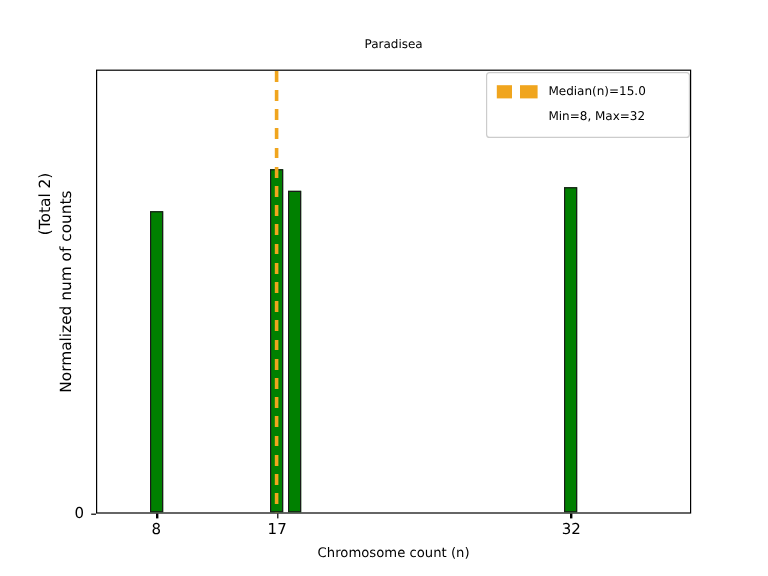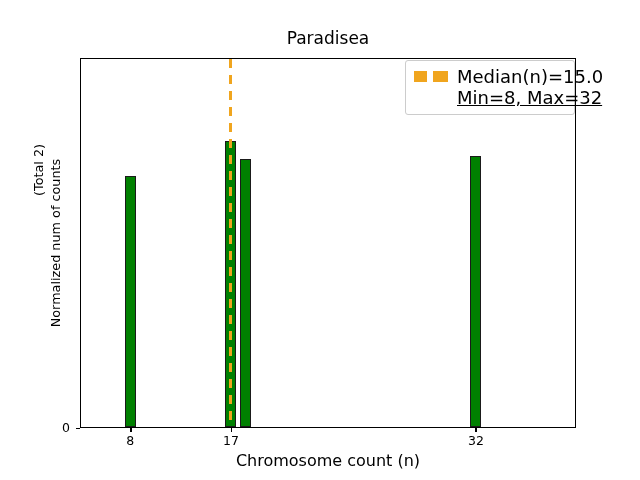--- a/index.html
+++ b/index.html
@@ -20,21 +20,21 @@
     height: 480px;
     background: #ffffff;
   }
   
   #chart-title {
     position: absolute;
     left: 80px;
     top: 28px;
     width: 496px;
     text-align: center;
-    font-size: 17px;
+    font-size: 10px;
     color: #000000;
     line-height: 20px;
     white-space: nowrap;
   }
   
   #plot-frame {
     position: absolute;
     left: 80px;
     top: 58px;
     width: 496px;
@@ -100,21 +100,21 @@
     color: #000000;
     line-height: 14px;
   }
   
   #xlabel {
     position: absolute;
     left: 80px;
     top: 452px;
     width: 496px;
     text-align: center;
-    font-size: 16px;
+    font-size: 11px;
     color: #000000;
     line-height: 17px;
     white-space: nowrap;
   }
   #ylabel-wrap {
     position: absolute;
     left: 0px;
     top: 58px;
     width: 34px;
     height: 370px;
@@ -166,30 +166,29 @@
       rgba(255,255,255,0) 13px,
       rgba(255,255,255,0) 19px,
       #f0a51e 19px,
       #f0a51e 34px
     );
   }
   .legend-swatch.blank {
     background: none;
   }
   .legend-text {
-    font-size: 18px;
+    font-size: 10px;
     color: #000000;
     white-space: nowrap;
     flex: 1 1 auto;
     text-align: left;
   }
   .legend-text.second {
-    text-align: right;
+    text-align: left;
     padding-right: 2px;
-    text-decoration: underline;
   }
 </style>
 </head>
 <body>
 
 <div id="figure">
 
   <div id="chart-title">Paradisea</div>
 
   <div id="plot-frame">

